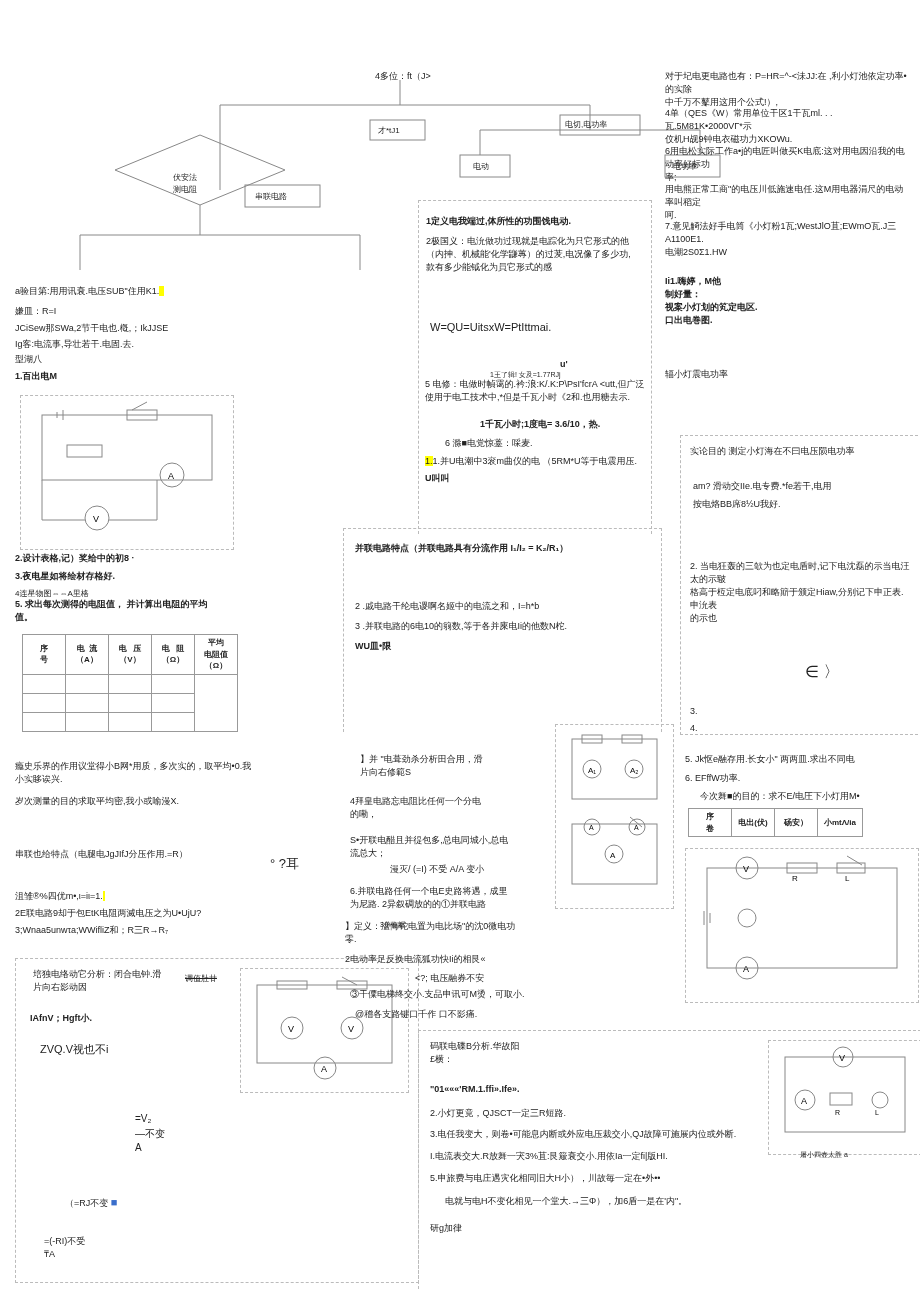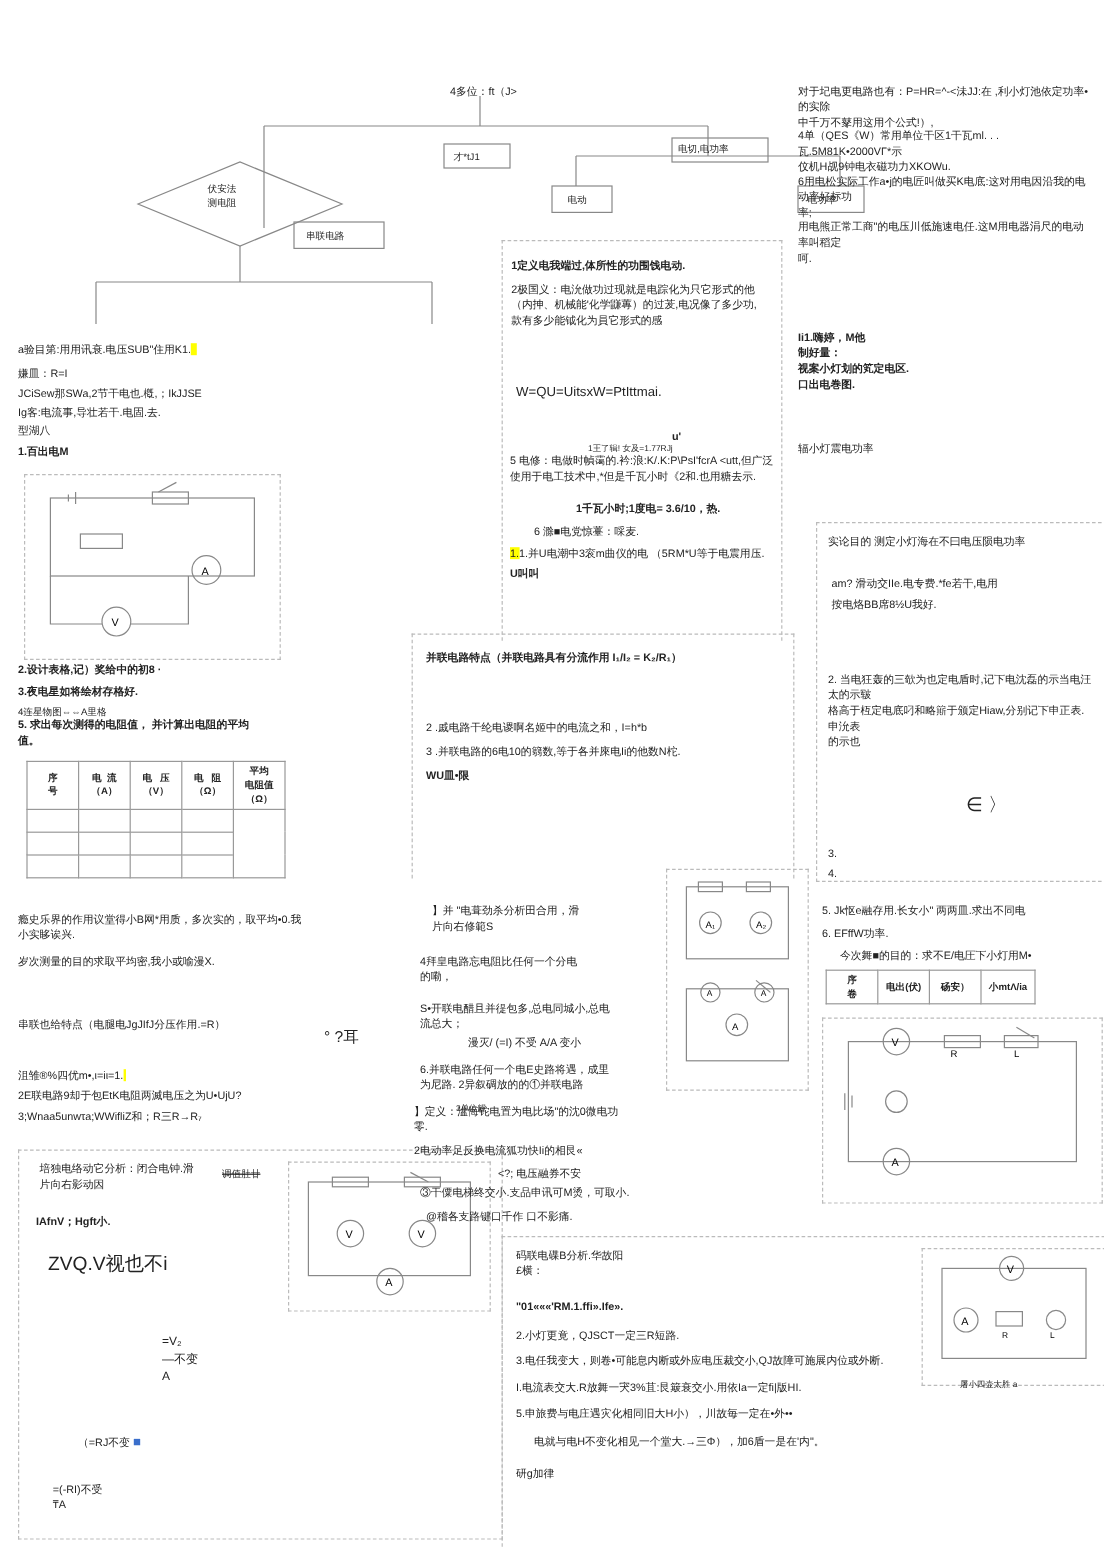--- a/index.html
+++ b/index.html
@@ -32,21 +32,21 @@
   <rect x="370" y="60" width="55" height="20" fill="#fff"></rect>
   <rect x="560" y="55" width="80" height="20" fill="#fff"></rect>
   <rect x="460" y="95" width="50" height="22" fill="#fff"></rect>
   <rect x="665" y="95" width="55" height="22" fill="#fff"></rect>
   <line x1="200" y1="145" x2="200" y2="175"></line>
       <line x1="80" y1="175" x2="360" y2="175"></line>
   <line x1="80" y1="175" x2="80" y2="210"></line>
       <line x1="360" y1="175" x2="360" y2="210"></line>
 </svg>
 
-<div class="txt small" style="left:173px;top:152px;text-align:right;white-space:pre">伏安法
+<div class="txt small" style="left:173px;top:172px;text-align:right;white-space:pre">伏安法
 测电阻</div>
 <div class="txt small" style="left:255px;top:191px">串联电路</div>
 <div class="txt small" style="left:378px;top:125px">才*tJ1</div>
 <div class="txt small" style="left:565px;top:119px">电切,电功率</div>
 <div class="txt small" style="left:473px;top:161px">电动</div>
 <div class="txt small" style="left:673px;top:161px">电功率</div>
 
 <div class="txt" style="left:15px;top:285px;width:210px"><span>a验目第:用用讯衰.电压SUB"住用K1.</span><span class="hl" style="padding:0 1px">&nbsp;</span></div>
 <div class="txt" style="left:15px;top:305px">嫌皿：R=I</div>
 <div class="txt" style="left:15px;top:322px">JCiSew那SWa,2节干电也.槪,；IkJJSE</div>
@@ -122,21 +122,21 @@
 <div class="txt" style="left:270px;top:855px;font-size:13px">°  ?耳</div>
 <div class="txt" style="left:15px;top:890px"><span>沮雏®%四优m•,ι=iι=1.</span><span class="hl">&nbsp;</span></div>
 <div class="txt" style="left:15px;top:907px">2E联电路9却于包EtK电阻两滅电压之为U•UjU?</div>
 <div class="txt" style="left:15px;top:924px">3;Wnaa5unwτa;WWifliZ和；R三R→R₇</div>
 
 <div class="box" style="left:15px;top:958px;width:390px;height:315px"></div>
 <div class="txt" style="left:33px;top:968px;width:180px;white-space:pre-line">培独电络动它分析：闭合电钟.滑
 片向右影动因</div>
 <div class="txt small" style="left:185px;top:973px;text-decoration:line-through">调值肚廿</div>
 <div class="txt" style="left:30px;top:1012px"><b>IAfnV；Hgft小.</b></div>
-<div class="txt" style="left:40px;top:1042px;font-size:16px">ZVQ.V视也不i</div>
+<div class="txt" style="left:40px;top:1042px;font-size:11px">ZVQ.V视也不i</div>
 
 <div class="box" style="left:240px;top:968px;width:155px;height:115px">
 <svg width="155" height="115">
         <rect x="10" y="12" width="135" height="78"></rect>
         <circle cx="45" cy="55" r="11"></circle>
         <text x="41" y="59" font-size="9">V</text>
         <circle cx="105" cy="55" r="11"></circle>
         <text x="101" y="59" font-size="9">V</text>
         <rect x="30" y="8" width="30" height="8"></rect>
         <rect x="90" y="8" width="30" height="8"></rect>
@@ -223,20 +223,22 @@
 <div class="txt" style="left:430px;top:1222px">研g加律</div>
 
 <div class="txt" style="left:665px;top:70px;width:245px;white-space:pre-line">对于圮电更电路也有：P=HR=^-&lt;沬JJ:在 ,利小灯池依定功率•的实除
 中千万不鼕用这用个公式!）,</div>
 <div class="txt" style="left:665px;top:107px;width:245px;white-space:pre-line">4单（QES《W）常用单位干区1干瓦ml. .  . 瓦.5M81K•2000VΓ*示
 伩机H觇9钟电衣磁功力XKOWu.</div>
 <div class="txt" style="left:665px;top:145px;width:245px;white-space:pre-line">6用电松实际工作a•j的电匠叫做买K电底:这对用电因沿我的电动率好标功
 率;</div>
 <div class="txt" style="left:665px;top:183px;width:245px;white-space:pre-line">用电熊正常工商"的电压川低施速电任.这M用电器涓尺的电动率叫稻定
 呵.</div>
+<div class="txt" style="left:665px;top:220px;width:250px;white-space:pre-line"><span>7.意见觭法好手电筒《小灯粉1瓦;WestJlO苴;EWmO瓦.J三A1100E1.
+电潮2S0Σ1.HW</span></div>
 <div class="txt" style="left:665px;top:275px;width:200px;white-space:pre-line"><b>Ii1.嗨婷，M他
 制好量：
 视案小灯划的笂定电区.
 口出电巻图.</b></div>
 <div class="txt" style="left:665px;top:368px">辐小灯震电功率</div>
 
 <div class="box" style="left:680px;top:435px;width:230px;height:290px;border-right:none"></div>
 <div class="txt" style="left:690px;top:445px">实论目的       测定小灯海在不曰电压陨电功率</div>
 <div class="txt" style="left:693px;top:480px">am?        滑动交IIe.电专费.*fe若干,电用</div>
 <div class="txt" style="left:693px;top:498px">按电烙BB席8½U我好.</div>

